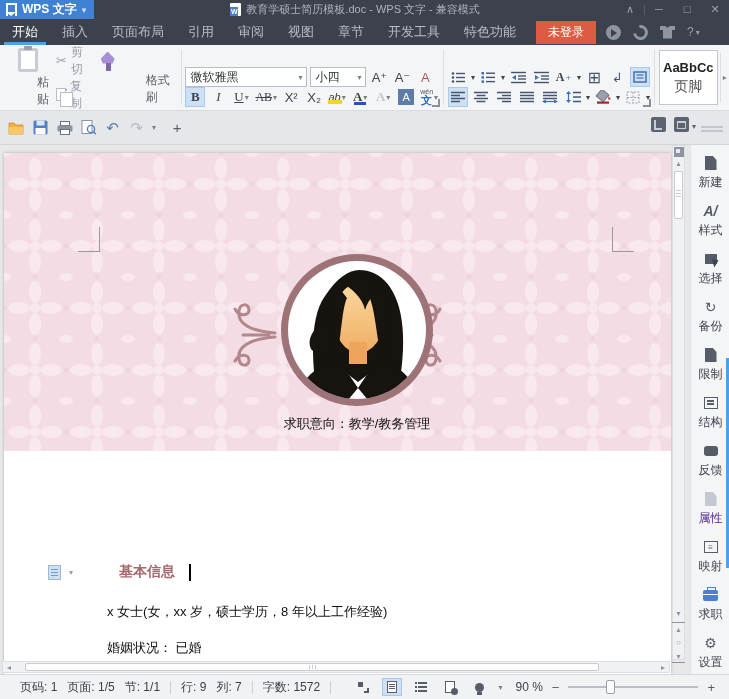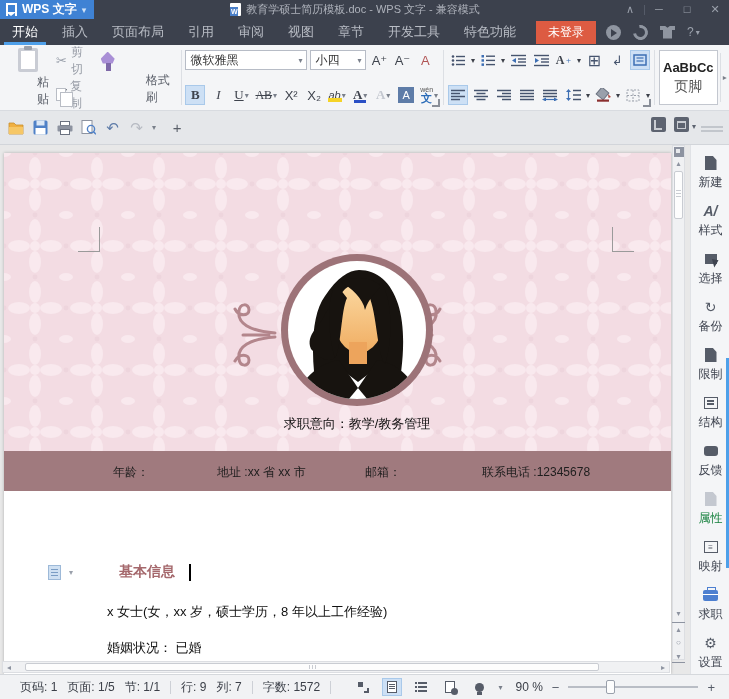--- a/index.html
+++ b/index.html
@@ -47,21 +47,21 @@
   .small-lbl { font-size:12px; color:#5a5f69; display:flex; align-items:center; gap:14px;margin-left:48px; }
   .cutcopy { display:flex; flex-direction:column; justify-content:space-between; padding:3px 0; color:#8b909a; }
   .cc-row { display:flex; align-items:center; gap:4px; font-size:12px; color:#989da7; }
   .scissors { color:#9aa0ab; font-size:13px; }
   .copy-ico { width:11px; height:13px; border:1px solid #b9bdc5; background:#fff; position:relative; }
   .copy-ico:after { content:""; position:absolute; left:3px; top:3px; width:11px; height:13px; border:1px solid #b9bdc5; background:#fff; }
   .fp-btn { display:flex; flex-direction:column; align-items:flex-start; justify-content:space-between; padding:2px 0; }
   .brush { width:22px; height:22px; position:relative; }
   .brush:before { content:""; position:absolute; left:3px; top:2px; width:14px; height:12px; background:#a98fd6; clip-path:polygon(0 60%,50% 0,100% 60%,85% 100%,15% 100%); }
   .brush:after { content:""; position:absolute; left:8px; top:13px; width:5px; height:8px; background:#7e68a8; }
-  .font-group, .para-group { flex-direction:column; justify-content:space-between; padding:5px 4px; }
+  .font-group, .para-group { flex-direction:column; justify-content:space-between; padding:22px 4px; }
   .rrow { display:flex; align-items:center; gap:3px; }
   .combo { background:#fff; border:1px solid #b7bcc6; height:20px; display:flex; align-items:center; justify-content:space-between; padding:0 4px; font-size:12px; color:#333; }
   .combo .caret-s { color:#7a808b; }
   .rb { min-width:20px; height:20px; display:inline-flex; align-items:center; justify-content:center; font-size:13px; color:#3e434d; padding:0 1px; }
   .rb.hl { background:#cde0f5; border:1px solid #a9c9ea; }
   .rb .caret-s { color:#7a808b; margin-left:1px; }
   .serifb { font-family:"Liberation Serif","DejaVu Serif",serif; font-weight:bold; }
   .serifi { font-family:"Liberation Serif","DejaVu Serif",serif; font-style:italic; }
   .u-line { text-decoration:underline; font-family:"Liberation Serif",serif; }
   .strike { text-decoration:line-through; font-family:"Liberation Serif",serif; font-size:12px; }
@@ -134,21 +134,21 @@
   .hscroll { position:absolute; left:2px; top:516px; width:668px; height:12px; background:#f0f1f3; border:1px solid #dcdee2; display:flex; align-items:center; }
   .hs-arrow { width:12px; text-align:center; color:#8d93a0; font-size:8px; }
   .hs-thumb { position:relative; margin-left:10px; width:574px; height:8px; background:#fdfdfd; border:1px solid #c9ccd2; border-radius:2px; }
   .hs-thumb i { position:absolute; top:1px; width:1px; height:4px; background:#c9ccd2; }
   .hs-thumb i:nth-child(1){left:283px;} .hs-thumb i:nth-child(2){left:286px;} .hs-thumb i:nth-child(3){left:289px;}
 
   
   .sidebar { position:absolute; left:690px; top:0; width:39px; height:529px; background:#f4f5f7; border-left:1px solid #e0e2e6; }
   .sb-item { position:absolute; left:0; width:39px; display:flex; flex-direction:column; align-items:center; gap:3px; color:#3f4450; font-size:12px; }
   .sb-item .ic { height:16px; display:flex; align-items:center; justify-content:center; color:#565c68; font-size:14px; }
-  .sb-item.disabled { color:#15803d; } .sb-item.disabled .ic { color:#c4c8d0; }
+  .sb-item.disabled { color:#4c1d95; } .sb-item.disabled .ic { color:#c4c8d0; }
   .sb-blue { position:absolute; right:0; top:213px; width:3px; height:210px; background:#4ea0e9; }
   .pg-ico { width:12px; height:14px; background:#565c68; clip-path:polygon(0 0,70% 0,100% 28%,100% 100%,0 100%); }
   .pg-ico.lock { position:relative; }
   .styles-ic { font-weight:bold; font-style:italic; color:#565c68; }
   .bubble { width:14px; height:10px; background:#565c68; border-radius:3px; position:relative; }
   .bubble:after { content:""; position:absolute; left:3px; bottom:-3px; border:3px solid transparent; border-top:4px solid #565c68; }
   .case { width:15px; height:11px; background:#4d7fd0; border-radius:2px; position:relative; }
   .case:before { content:""; position:absolute; left:4px; top:-3px; width:7px; height:3px; border:1.5px solid #4d7fd0; border-bottom:none; }
   .case:after { content:""; position:absolute; left:0; top:4px; width:15px; height:1.5px; background:#fff; }
   .map-ic { width:14px; height:12px; border:1.5px solid #565c68; display:flex; align-items:center; justify-content:center; font-size:8px; color:#565c68; }
@@ -599,26 +599,20 @@
                 <path d="M55,30 C44,48 48,84 54,104 C60,96 60,56 66,44 Z" fill="#17130f"></path>
                 <path d="M100,28 C112,46 112,88 104,110 C96,100 96,60 88,42 Z" fill="#17130f"></path>
                 <path d="M60,28 C70,22 90,22 100,32 C94,40 88,44 84,56 C82,44 70,34 60,28 Z" fill="#17130f"></path>
               </g>
             </svg>
           </div>
 
           <div class="objective">求职意向：教学/教务管理</div>
         </div>
 
-        <div class="info-band">
-          <span class="ib-age">年龄：</span>
-          <span class="ib-addr">地址 :xx 省 xx 市</span>
-          <span class="ib-mail">邮箱：</span>
-          <span class="ib-phone">联系电话 :12345678</span>
-        </div>
 
         <div class="page-body">
           <div class="sec-row">
             <span class="sec-ico"></span>
             <span class="caret-s" style="color:#9aa0ab">▾</span>
             <span class="sec-heading">基本信息</span>
             <span class="cursor-bar"></span>
           </div>
           <div class="body-line bl1">x 女士(女，xx 岁，硕士学历，8 年以上工作经验)</div>
           <div class="body-line bl2">婚姻状况：  已婚</div>

